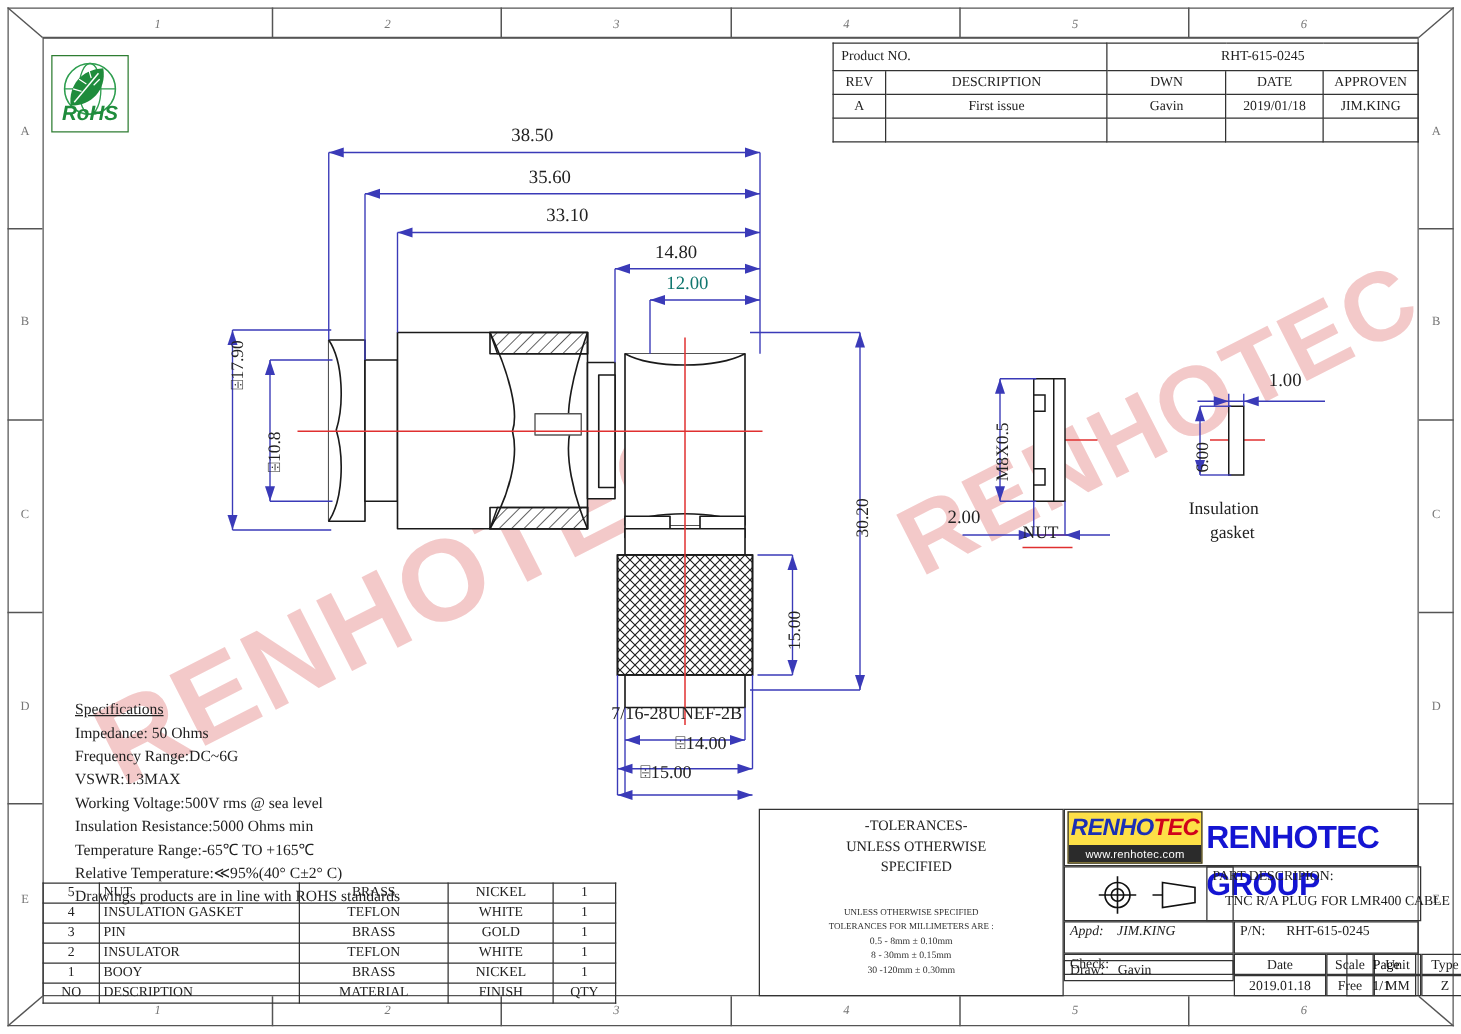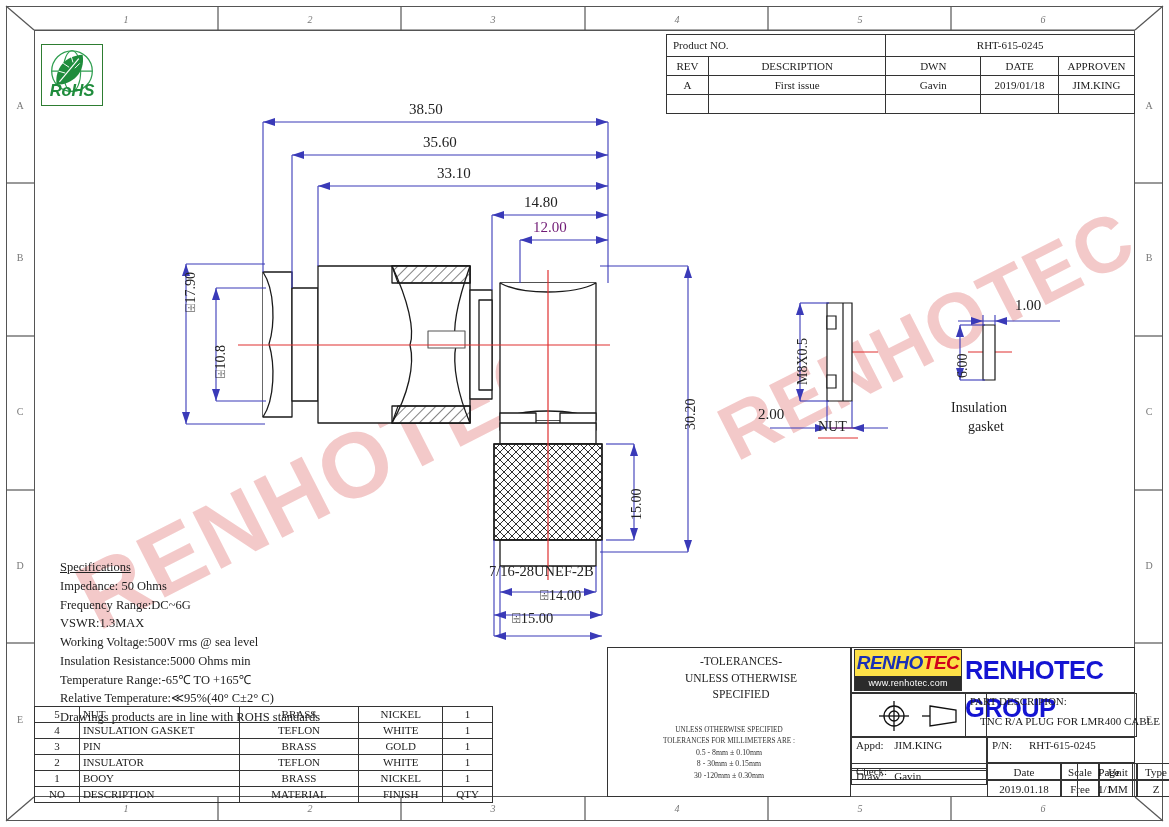--- a/index.html
+++ b/index.html
@@ -44,21 +44,21 @@
   
   #prodTable { left:666px; top:34px; width:469px; }
 
   
   #bomTable { left:34px; top:706px; width:459px; }
 
   
   #titleBlock { position:absolute; left:607px; top:647px; width:528px; height:150px; }
   #titleBlock .cell { position:absolute; border:1px solid #333; font-size:11px; color:#222; }
   .tol-box { left:0; top:0; width:244px; height:150px; }
-  .tol-top { position:absolute; left:12px; top:6px; width:244px; text-align:center; font-size:11.5px; line-height:1.45; color:#222; }
+  .tol-top { position:absolute; left:4px; top:6px; width:244px; text-align:center; font-size:11.5px; line-height:1.45; color:#222; }
   .tol-bot { position:absolute; left:4px; top:78px; width:236px; text-align:center; font-size:7.2px; line-height:1.5; color:#333; }
   .tol-bot .ind { font-size:7.8px; }
 
   .logo-box { left:244px; top:0; width:284px; height:46px; }
   .renho-logo {
     position:absolute; left:247px; top:2px; width:108px; height:42px;
     border:1px solid #333; background:#fde047; overflow:hidden;
   }
   .renho-top { height:26px; display:flex; align-items:center; justify-content:center; letter-spacing:-.5px; }
   .renho-top span { font-family:"Liberation Sans", sans-serif; font-weight:bold; font-size:19px; font-style:italic; }
@@ -68,21 +68,21 @@
     height:14px; background:#2b2b2b; color:#fff; font-size:9px;
     font-family:"Liberation Sans", sans-serif; text-align:center; line-height:14px; letter-spacing:.2px;
   }
   .group-name {
     position:absolute; left:358px; top:4px; width:168px; height:38px;
     color:#1414d2; font-family:"Liberation Sans", sans-serif;
     font-weight:bold; font-size:25.5px; line-height:38px; letter-spacing:-.6px;
   }
   .sym-box { left:244px; top:46px; width:136px; height:44px; }
   .desc-box { left:358px; top:46px; width:172px; height:44px; }
-  .appd-box { left:244px; top:90px; width:136px; height:34px; }
+  .appd-box { left:244px; top:90px; width:136px; height:26px;font-style:italic; }
   .pn-box   { left:380px; top:90px; width:148px; height:26px; }
   .check-box{ left:244px; top:116px; width:136px; height:17px; }
   .draw-box { left:244px; top:121px; width:136px; height:17px; }
   .hdr-date { left:380px; top:116px; width:74px; height:17px; }
   .hdr-scale{ left:454px; top:116px; width:38px; height:17px; }
   .hdr-unit { left:492px; top:116px; width:38px; height:17px; }
   .v-date { left:380px; top:133px; width:74px; height:17px; }
   .v-scale{ left:454px; top:133px; width:38px; height:17px; }
   .v-unit { left:492px; top:133px; width:38px; height:17px; }
   .cellpad { padding:1px 4px; }
@@ -322,21 +322,21 @@
         <polygon points="995,321 1007,317 1007,325"></polygon>
       <polygon points="960,325 956,337 964,337"></polygon>
         <polygon points="960,380 956,368 964,368"></polygon>
     </g>
   </svg>
 
   <div style="position:absolute; left:409px; top:101px; font-size:15px; color:#222;">38.50</div>
   <div style="position:absolute; left:423px; top:134px; font-size:15px; color:#222;">35.60</div>
   <div style="position:absolute; left:437px; top:165px; font-size:15px; color:#222;">33.10</div>
   <div style="position:absolute; left:524px; top:194px; font-size:15px; color:#222;">14.80</div>
-  <div style="position:absolute; left:533px; top:219px; font-size:15px; color:#701a75;">12.00</div>
+  <div style="position:absolute; left:533px; top:219px; font-size:15px; color:#0f766e;">12.00</div>
 
   <div style="position:absolute; left:183px; top:312px; font-size:14px; color:#222; transform:rotate(-90deg); transform-origin:0 0;">⌹17.90</div>
   <div style="position:absolute; left:213px; top:378px; font-size:14px; color:#222; transform:rotate(-90deg); transform-origin:0 0;">⌹10.8</div>
 
   <div style="position:absolute; left:683px; top:430px; font-size:14px; color:#222; transform:rotate(-90deg); transform-origin:0 0;">30.20</div>
   <div style="position:absolute; left:629px; top:520px; font-size:14px; color:#222; transform:rotate(-90deg); transform-origin:0 0;">15.00</div>
 
   <div style="position:absolute; left:489px; top:563px; font-size:14.5px; color:#222;">7/16-28UNEF-2B</div>
   <div style="position:absolute; left:512px; top:587px; font-size:14.5px; color:#222;padding-left:28px;">⌹14.00</div>
   <div style="position:absolute; left:512px; top:610px; font-size:14.5px; color:#222;">⌹15.00</div>

